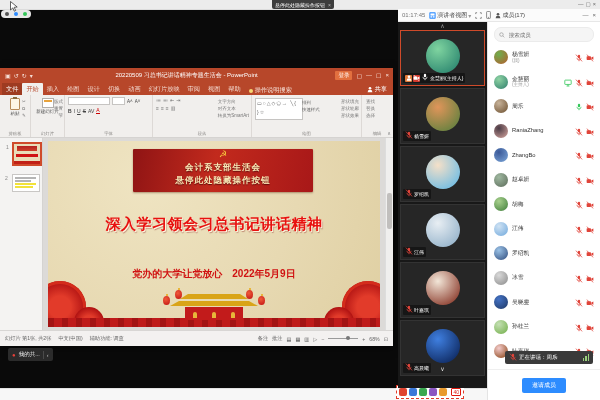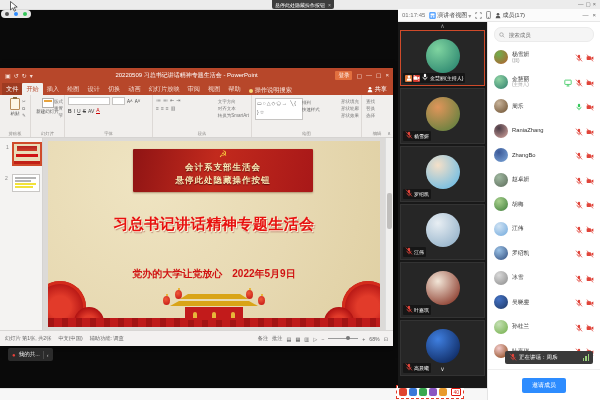--- a/index.html
+++ b/index.html
@@ -357,21 +357,21 @@
         <span class="t2-line hl" style="top:11px;right:6px"></span>
       </div>
     </div>
     <div class="slide-area">
       <div class="slide">
         <div class="banner">
           <div class="emblem">☭</div>
           <div class="banner-l1">会计系支部生活会</div>
           <div class="banner-l2">悬停此处隐藏操作按钮</div>
         </div>
-        <div class="slide-title">习总书记讲话精神专题生活会</div>
+        <div class="slide-title">深入学习领会习总书记讲话精神</div>
         <div class="slide-sub">党办的大学让党放心　2022年5月9日</div>
         <div class="cloud cl1"></div>
         <div class="cloud cl2"></div>
         <div class="cloud cr1"></div>
         <div class="cloud cr2"></div>
         <div class="band-bottom"></div>
         <div class="gate">
           <div class="roof1"></div>
             <div class="roof2"></div>
           <div class="gate-body">

